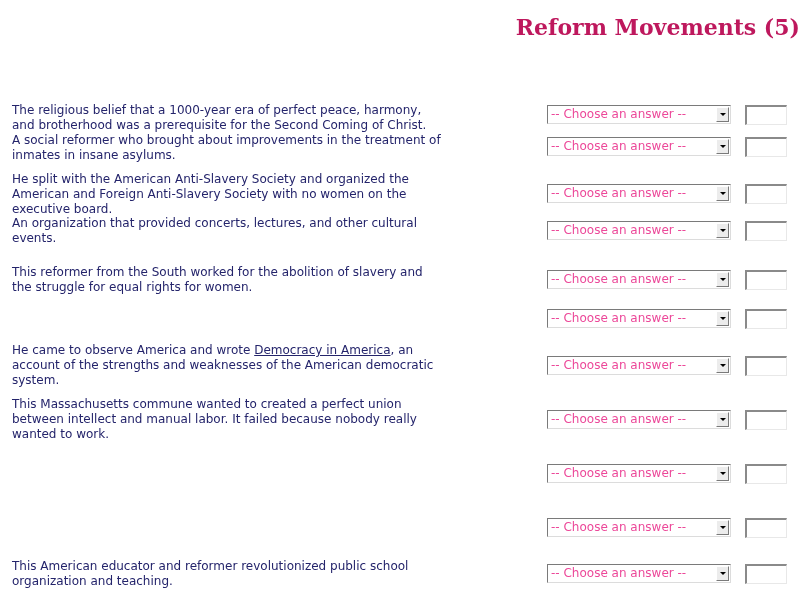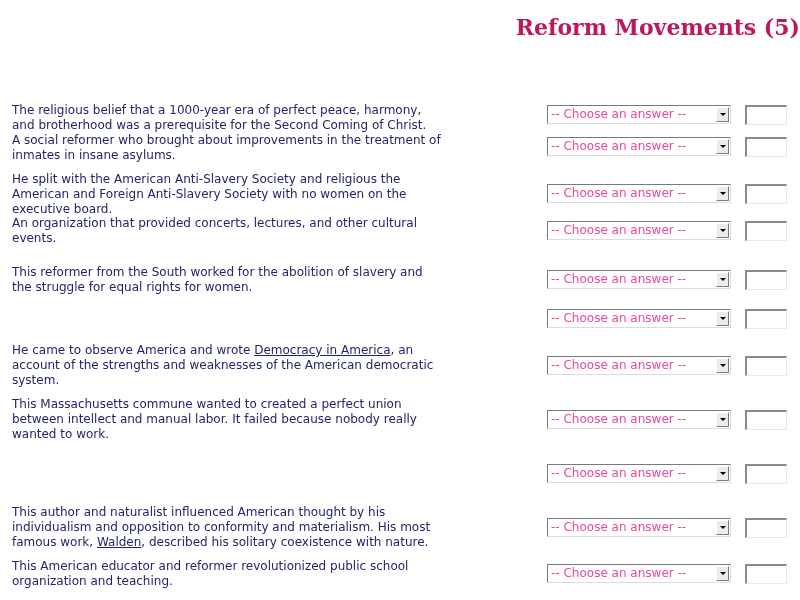--- a/index.html
+++ b/index.html
@@ -139,21 +139,21 @@
     <p class="question">A social reformer who brought about improvements in the treatment of
 inmates in insane asylums.</p>
     <div class="answer-select" style="top:4px;">
       <span class="select-label">-- Choose an answer --</span>
       <span class="arrow-btn"></span>
     </div>
     <input class="answer-box" style="top: 4px;" type="text" value="">
   </div>
 
   <div class="row" style="top:172px;">
-    <p class="question">He split with the American Anti-Slavery Society and religious the
+    <p class="question">He split with the American Anti-Slavery Society and organized the
 American and Foreign Anti-Slavery Society with no women on the
 executive board.</p>
     <div class="answer-select" style="top:12px;">
       <span class="select-label">-- Choose an answer --</span>
       <span class="arrow-btn"></span>
     </div>
     <input class="answer-box" style="top: 12px;" type="text" value="">
   </div>
 
   <div class="row" style="top:216px;">
@@ -208,23 +208,20 @@
 
   <div class="row" style="top:451px;">
     <div class="answer-select" style="top:13px;">
       <span class="select-label">-- Choose an answer --</span>
       <span class="arrow-btn"></span>
     </div>
     <input class="answer-box" style="top: 13px;" type="text" value="">
   </div>
 
   <div class="row" style="top:505px;">
-    <p class="question"><span>This author and naturalist influenced American thought by his
-individualism and opposition to conformity and materialism. His most
-famous work, </span><u>Walden</u><span>, described his solitary coexistence with nature.</span></p>
     <div class="answer-select" style="top:13px;">
       <span class="select-label">-- Choose an answer --</span>
       <span class="arrow-btn"></span>
     </div>
     <input class="answer-box" style="top: 13px;" type="text" value="">
   </div>
 
   <div class="row" style="top:559px;">
     <p class="question">This American educator and reformer revolutionized public school
 organization and teaching.</p>

